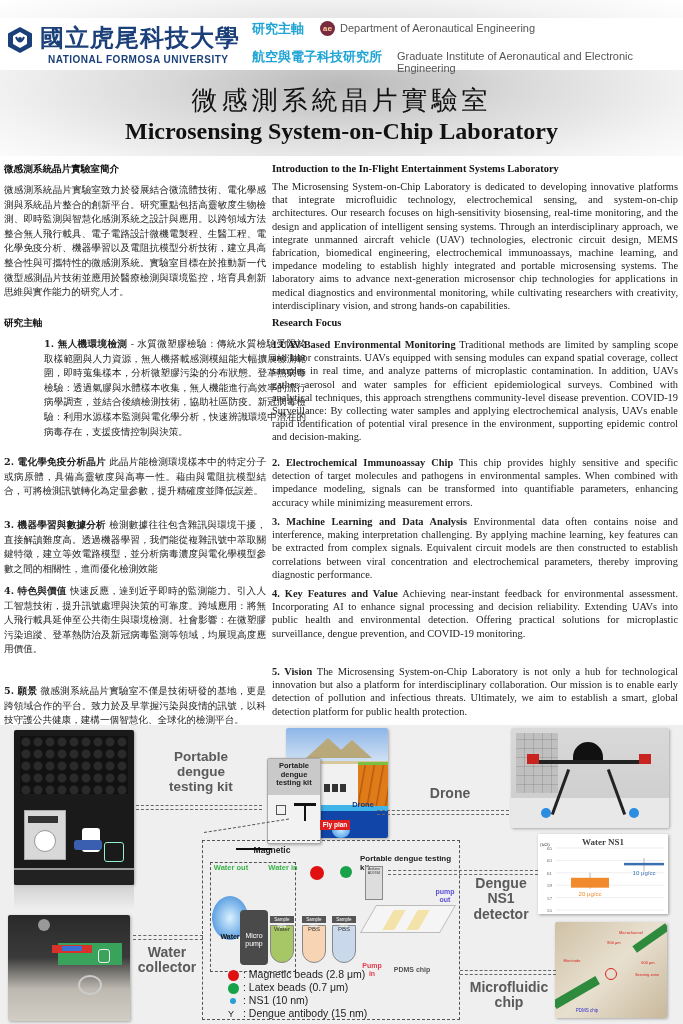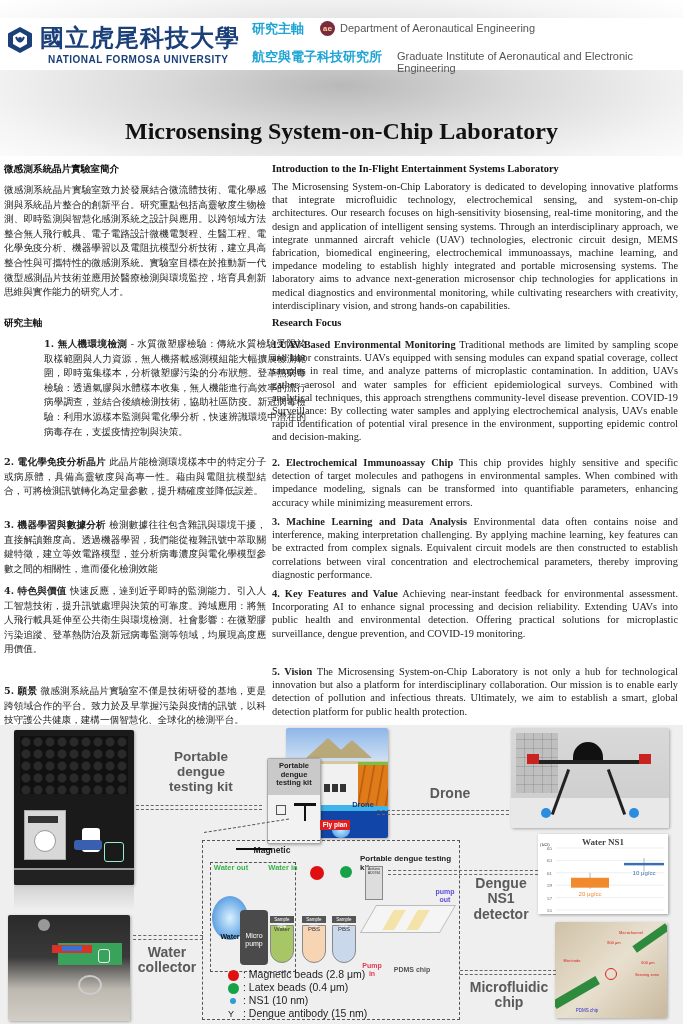--- a/index.html
+++ b/index.html
@@ -48,20 +48,21 @@
       <circle cx="14" cy="13" r="2" fill="#1b3f78"></circle>
     </svg>
     <div class="uni-cn">國立虎尾科技大學</div>
     <div class="uni-en">NATIONAL FORMOSA UNIVERSITY</div>
     <div class="dept-cn">研究主軸</div>
     <div class="dept-badge">ae</div>
     <div class="dept-en">Department of Aeronautical Engineering</div>
     <div class="inst-cn">航空與電子科技研究所</div>
     <div class="inst-en">Graduate Institute of Aeronautical and Electronic Engineering</div>
   </div>
+  <div class="title-cn">微感測系統晶片實驗室</div>
   <div class="title-en">Microsensing System-on-Chip Laboratory</div>
 </div>
 
 <div class="col-cn" style="top:162px;"><span class="h">微感測系統晶片實驗室簡介</span></div>
 <div class="col-cn" style="top:183px;">微感測系統晶片實驗室致力於發展結合微流體技術、電化學感測與系統晶片整合的創新平台。研究重點包括高靈敏度生物檢測、即時監測與智慧化感測系統之設計與應用。以跨領域方法整合無人飛行載具、電子電路設計微機電製程、生醫工程、電化學免疫分析、機器學習以及電阻抗模型分析技術，建立具高整合性與可攜特性的微感測系統。實驗室目標在於推動新一代微型感測晶片技術並應用於醫療檢測與環境監控，培育具創新思維與實作能力的研究人才。</div>
 
 <div class="col-en" style="top:162px;"><span class="h">Introduction to the In-Flight Entertainment Systems Laboratory</span></div>
 <div class="col-en" style="top:180px;">The Microsensing System-on-Chip Laboratory is dedicated to developing innovative platforms that integrate microfluidic technology, electrochemical sensing, and system-on-chip architectures. Our research focuses on high-sensitivity biosensing, real-time monitoring, and the design and application of intelligent sensing systems. Through an interdisciplinary approach, we integrate unmanned aircraft vehicle (UAV) technologies, electronic circuit design, MEMS fabrication, biomedical engineering, electrochemical immunoassays, machine learning, and impedance modeling to establish highly integrated and portable microsensing systems. The laboratory aims to advance next-generation microsensor chip technologies for applications in medical diagnostics and environmental monitoring, while cultivating researchers with creativity, interdisciplinary vision, and strong hands-on capabilities.</div>
 
 <div class="col-cn" style="top:316px;"><span class="h">研究主軸</span></div>
@@ -153,21 +154,21 @@
 <div class="tiny" style="left:270px; top:916px; width:24px; height:7px; background:#555; line-height:7px; font-size:4.5px;">Sample tube</div>
 <div class="tiny" style="left:302px; top:916px; width:24px; height:7px; background:#555; line-height:7px; font-size:4.5px;">Sample tube</div>
 <div class="tiny" style="left:332px; top:916px; width:24px; height:7px; background:#555; line-height:7px; font-size:4.5px;">Sample tube</div>
 <div class="tiny" style="left:270px; top:926px; width:24px; color:#333; font-size:6px;">Water</div>
 <div class="tiny" style="left:302px; top:926px; width:24px; color:#333; font-size:6px;">PBS</div>
 <div class="tiny" style="left:332px; top:926px; width:24px; color:#333; font-size:6px;">PBS</div>
 <div style="position:absolute; left:310px; top:866px; width:14px; height:14px; border-radius:50%; background:#e01010;"></div>
 <div style="position:absolute; left:340px; top:866px; width:12px; height:12px; border-radius:50%; background:#17a24a;"></div>
 
 <div class="legend-row" style="left:208px; top:968px;"><span class="dot" style="width:11px;height:11px;background:#e01010;"></span><span>: Magnetic beads (2.8 μm)</span></div>
-<div class="legend-row" style="left:208px; top:981px;"><span class="dot" style="width:11px;height:11px;background:#17a24a;"></span><span>: Latex beads (0.4 μm)</span></div>
+<div class="legend-row" style="left:208px; top:981px;"><span class="dot" style="width:11px;height:11px;background:#17a24a;"></span><span>: Latex beads (0.7 μm)</span></div>
 <div class="legend-row" style="left:208px; top:994px;"><span class="dot" style="width:6px;height:6px;background:#2a9fd6;margin-left:2px;margin-right:7px;"></span><span>: NS1 (10 nm)</span></div>
 <div class="legend-row" style="left:208px; top:1007px;"><span style="display:inline-block;width:11px;font-size:9px;margin-right:4px;">Y</span><span>: Dengue antibody (15 nm)</span></div>
 
 <div class="lbl" style="left:360px; top:855px; width:102px; font-size:8px; color:#222; text-align:left;">Portable dengue testing kit</div>
 <div style="position:absolute; left:365px; top:866px; width:18px; height:34px; background:#ddd; border:1px solid #888;"></div>
 <div class="tiny" style="left:365px; top:867px; width:18px; font-size:3.5px; color:#333;">Arduino AD5934</div>
 <div style="position:absolute; left:368px; top:905px; width:80px; height:28px; background:#f5f5f5; border:1px solid #bbb; transform:skewX(-30deg);"></div>
 <div style="position:absolute; left:388px; top:910px; width:12px; height:20px; background:#f3e3a8; transform:skewX(-30deg);"></div>
 <div style="position:absolute; left:412px; top:910px; width:12px; height:20px; background:#f3e3a8; transform:skewX(-30deg);"></div>
 <div class="lbl" style="left:432px; top:888px; width:26px; font-size:7px; color:#5b4fd8;">pump out</div>

